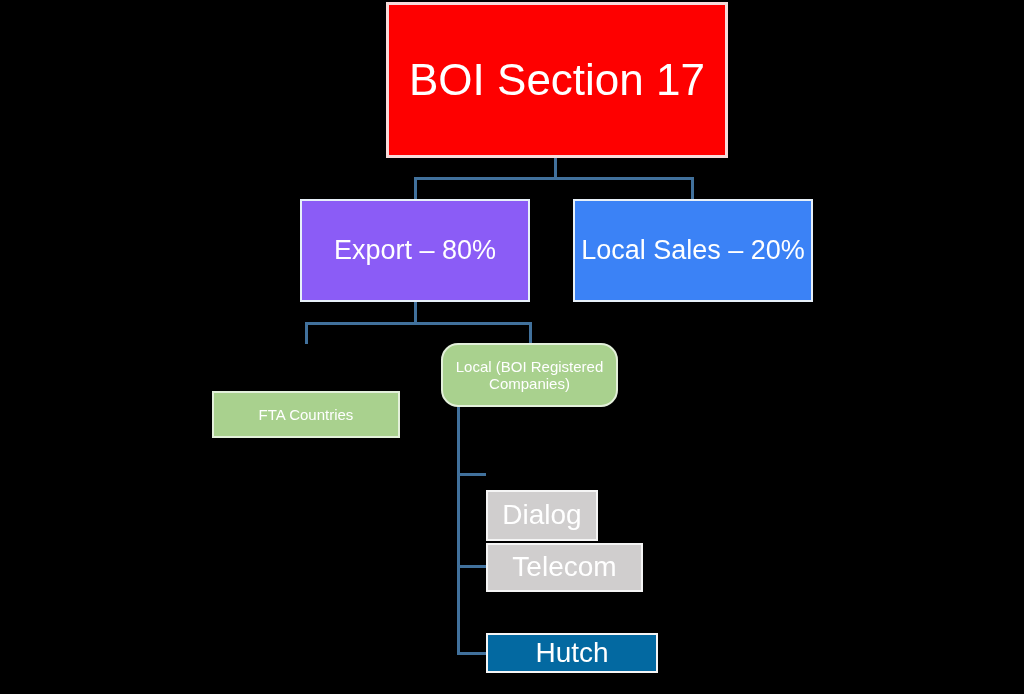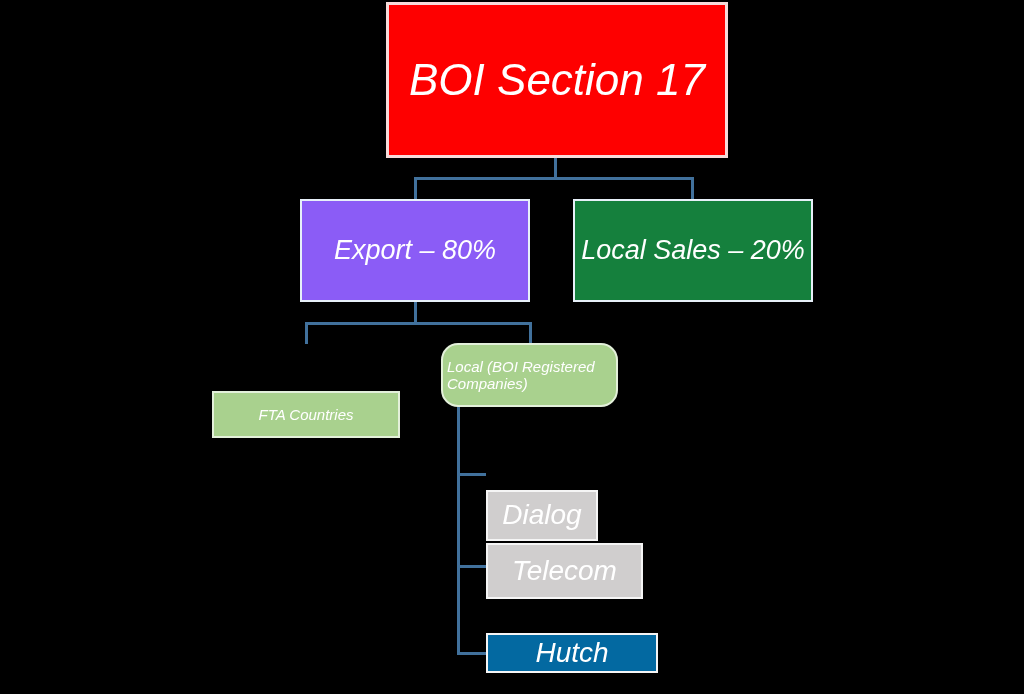--- a/index.html
+++ b/index.html
@@ -2,34 +2,33 @@
 <html><head>
 <meta charset="utf-8">
 <style>
   html,body{margin:0;padding:0;background:#000;}
   .stage{
     position:relative;width:1024px;height:694px;background:#000;
     font-family:"Liberation Sans", sans-serif;overflow:hidden;
   }
   .node{
     position:absolute;display:flex;align-items:center;justify-content:center;
-    text-align:left;color:#fff;box-sizing:border-box;border:2px solid #fff;
+    text-align:center;color:#fff;box-sizing:border-box;border:2px solid #fff;
     line-height:1.15;
-    font-style:italic;
   }
   .conn{position:absolute;background:#41719C;}
 
   
   #node-root        {left:386px;top:2px;  width:342px;height:156px;font-size:44px;border-width:3px;}
   #node-export      {left:300px;top:199px;width:230px;height:103px;font-size:27px;}
   #node-local-sales {left:573px;top:199px;width:240px;height:103px;font-size:27px;}
   #node-fta         {left:212px;top:344px;width:188px;height:47px; font-size:15px;margin-top:47px;}
   #node-local-boi   {left:441px;top:343px;width:177px;height:64px; font-size:15px;padding:0 4px;}
   #node-dialog      {left:486px;top:449px;width:112px;height:51px; font-size:28px;margin-top:41px;}
-  #node-telecom     {left:486px;top:543px;width:157px;height:56px; font-size:28px;}
+  #node-telecom     {left:486px;top:543px;width:157px;height:49px; font-size:28px;}
   #node-hutch       {left:486px;top:633px;width:172px;height:40px; font-size:28px;}
 
   
   #c-root-stub   {left:554px;top:158px;width:3px;  height:20px;}
   #c-root-hbar   {left:414px;top:177px;width:280px;height:3px;}
   #c-root-vleft  {left:414px;top:177px;width:3px;  height:23px;}
   #c-root-vright {left:691px;top:177px;width:3px;  height:23px;}
 
   #c-export-stub   {left:414px;top:301px;width:3px;  height:22px;}
   #c-export-hbar   {left:305px;top:322px;width:227px;height:3px;}
@@ -58,21 +57,21 @@
 
   <div class="conn" id="c-localboi-vert" style="background: rgb(65, 113, 156);"></div>
   <div class="conn" id="c-elbow-dialog" style="background: rgb(65, 113, 156);"></div>
   <div class="conn" id="c-elbow-telecom" style="background: rgb(65, 113, 156);"></div>
   <div class="conn" id="c-elbow-hutch" style="background: rgb(65, 113, 156);"></div>
 
   <div class="node" id="node-root" style="background: rgb(254, 0, 0); border-color: rgb(246, 219, 218);">BOI Section 17</div>
 
   <div class="node" id="node-export" style="background: #8b5cf6; border-color: rgb(231, 240, 249);">Export – 80%</div>
 
-  <div class="node" id="node-local-sales" style="background: #15803d; border-color: rgb(231, 240, 249);">Local Sales – 20%</div>
+  <div class="node" id="node-local-sales" style="background: #3b82f6; border-color: rgb(231, 240, 249);">Local Sales – 20%</div>
 
   <div class="node" id="node-fta" style="background: rgb(169, 209, 142); border-color: rgb(227, 240, 218);">FTA Countries</div>
 
   <div class="node" id="node-local-boi" style="background: rgb(169, 209, 142); border-color: rgb(227, 240, 218); border-radius: 17px;">Local (BOI Registered Companies)</div>
 
   <div class="node" id="node-dialog" style="background: rgb(208, 206, 206); border-color: rgb(245, 245, 245);">Dialog</div>
 
   <div class="node" id="node-telecom" style="background: rgb(208, 206, 206); border-color: rgb(245, 245, 245);">Telecom</div>
 
   <div class="node" id="node-hutch" style="background: #0369a1; border-color: rgb(245, 245, 245);">Hutch</div>

